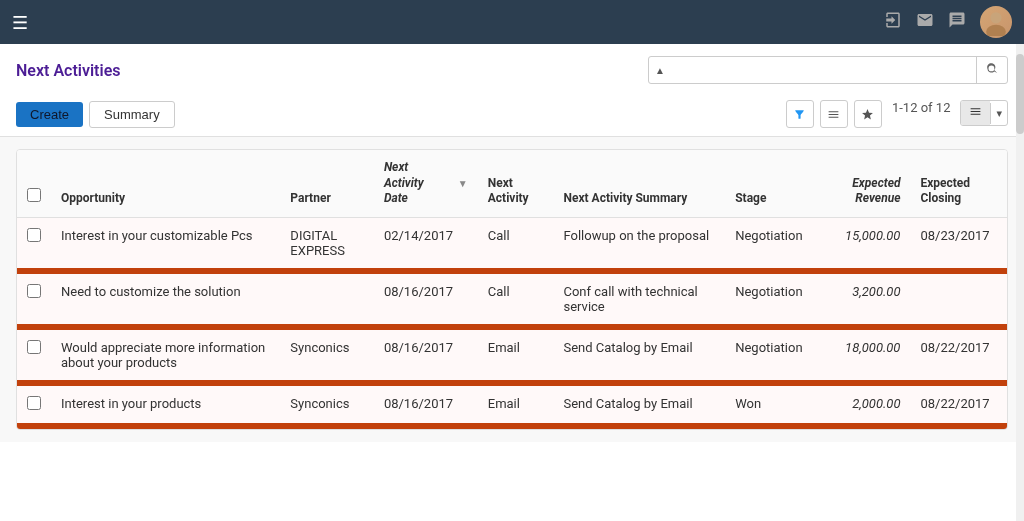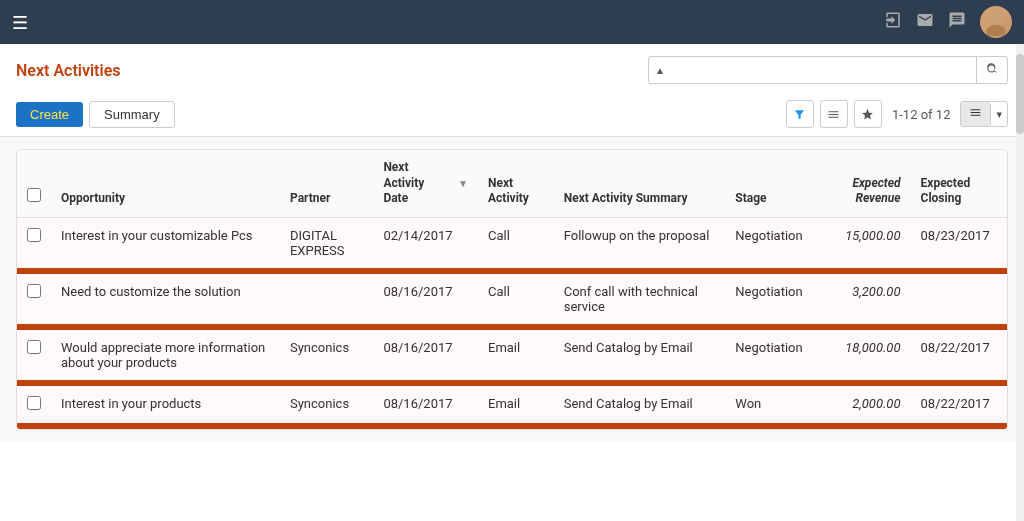--- a/index.html
+++ b/index.html
@@ -43,21 +43,21 @@
     .breadcrumb-row {
       display: flex;
       align-items: center;
       justify-content: space-between;
       margin-bottom: 8px;
     }
 
     .page-title {
       font-size: 16px;
       font-weight: 600;
-      color: #c2410c;
+      color: #4c1d95;
     }
 
     .search-bar {
       display: flex;
       align-items: center;
       border: 1px solid #ccc;
       border-radius: 3px;
       width: 360px;
       height: 28px;
       background: #fff;
@@ -87,25 +87,25 @@
     }
 
     .action-row {
       display: flex;
       align-items: center;
       justify-content: space-between;
       padding: 8px 0;
     }
 
     .action-left { display: flex; align-items: center; gap: 6px; }
-    .action-right { display: flex; align-items: center; gap: 10px; }
+    .action-right { display: flex; align-items: flex-start; gap: 10px; }
 
     .btn-create {
       background: #1a73c4;
-      color: #fde047;
+      color: #0f172a;
       border: none;
       padding: 5px 14px;
       border-radius: 3px;
       cursor: pointer;
       font-size: 13px;
       font-weight: 500;
     }
 
     .btn-import {
       background: #fff;
@@ -196,20 +196,21 @@
       white-space: normal;
       line-height: 1.3;
       vertical-align: bottom;
     }
     thead th.right { text-align: right; }
 
     .th-sort {
       display: inline-flex;
       align-items: center;
       gap: 14px;
+      font-style: italic;
     }
     .sort-arrow { color: #888; font-size: 10px; }
 
     tbody tr {
       border-bottom: 6px solid #c2410c;
       background: #fff9f9;
     }
 
     tbody td {
       padding: 10px 10px;

